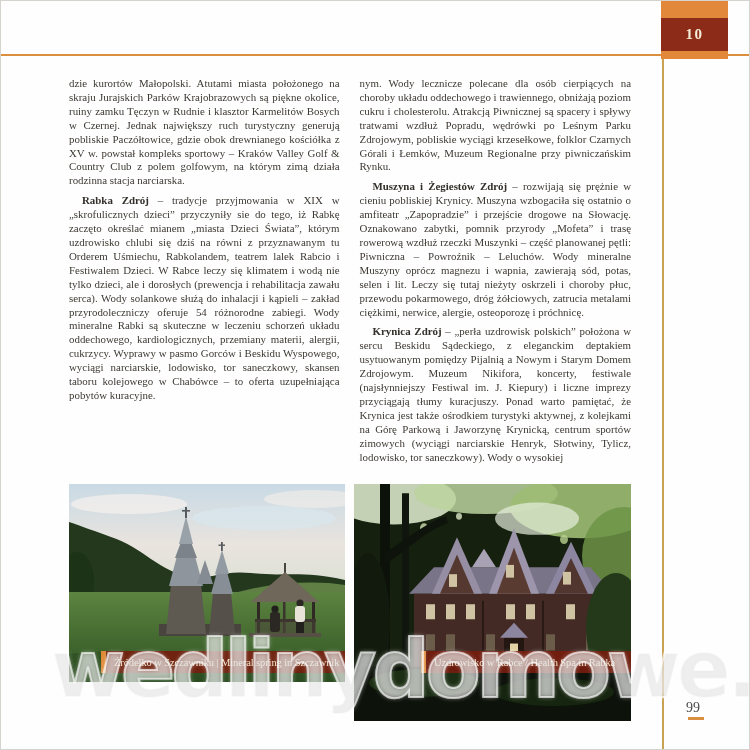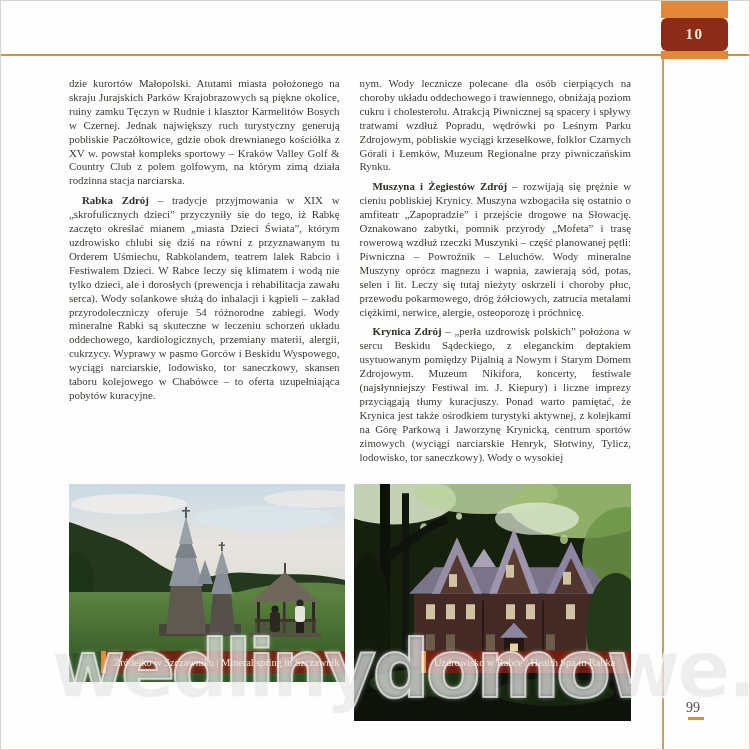--- a/index.html
+++ b/index.html
@@ -22,21 +22,21 @@
     position:absolute; top:53px; left:0; width:750px; height:2px;
     background:#da8e3e; z-index:1;
   }
   .pagebox{
     position:absolute; top:0; left:660px; width:67px; height:58px; z-index:2;
   }
   .pagebox .band-top{height:17px;background:#e1883b;}
   .pagebox .num{
     height:33px; background:#8c2b17; color:#f4ecd8;
     font-size:15px; font-weight:bold; letter-spacing:1.5px;
-    display:flex; align-items:center; justify-content:center;border-radius:6px;
+    display:flex; align-items:center; justify-content:center;
   }
   .pagebox .band-bottom{height:8px;background:#e1883b;}
   .vline{
     position:absolute; left:661px; top:58px; height:692px; width:2px;
     background:#c9a153; z-index:1;
   }
   
   .columns{
     position:absolute; left:68px; top:76px; width:562px;
     display:flex; gap:20px; z-index:1;

